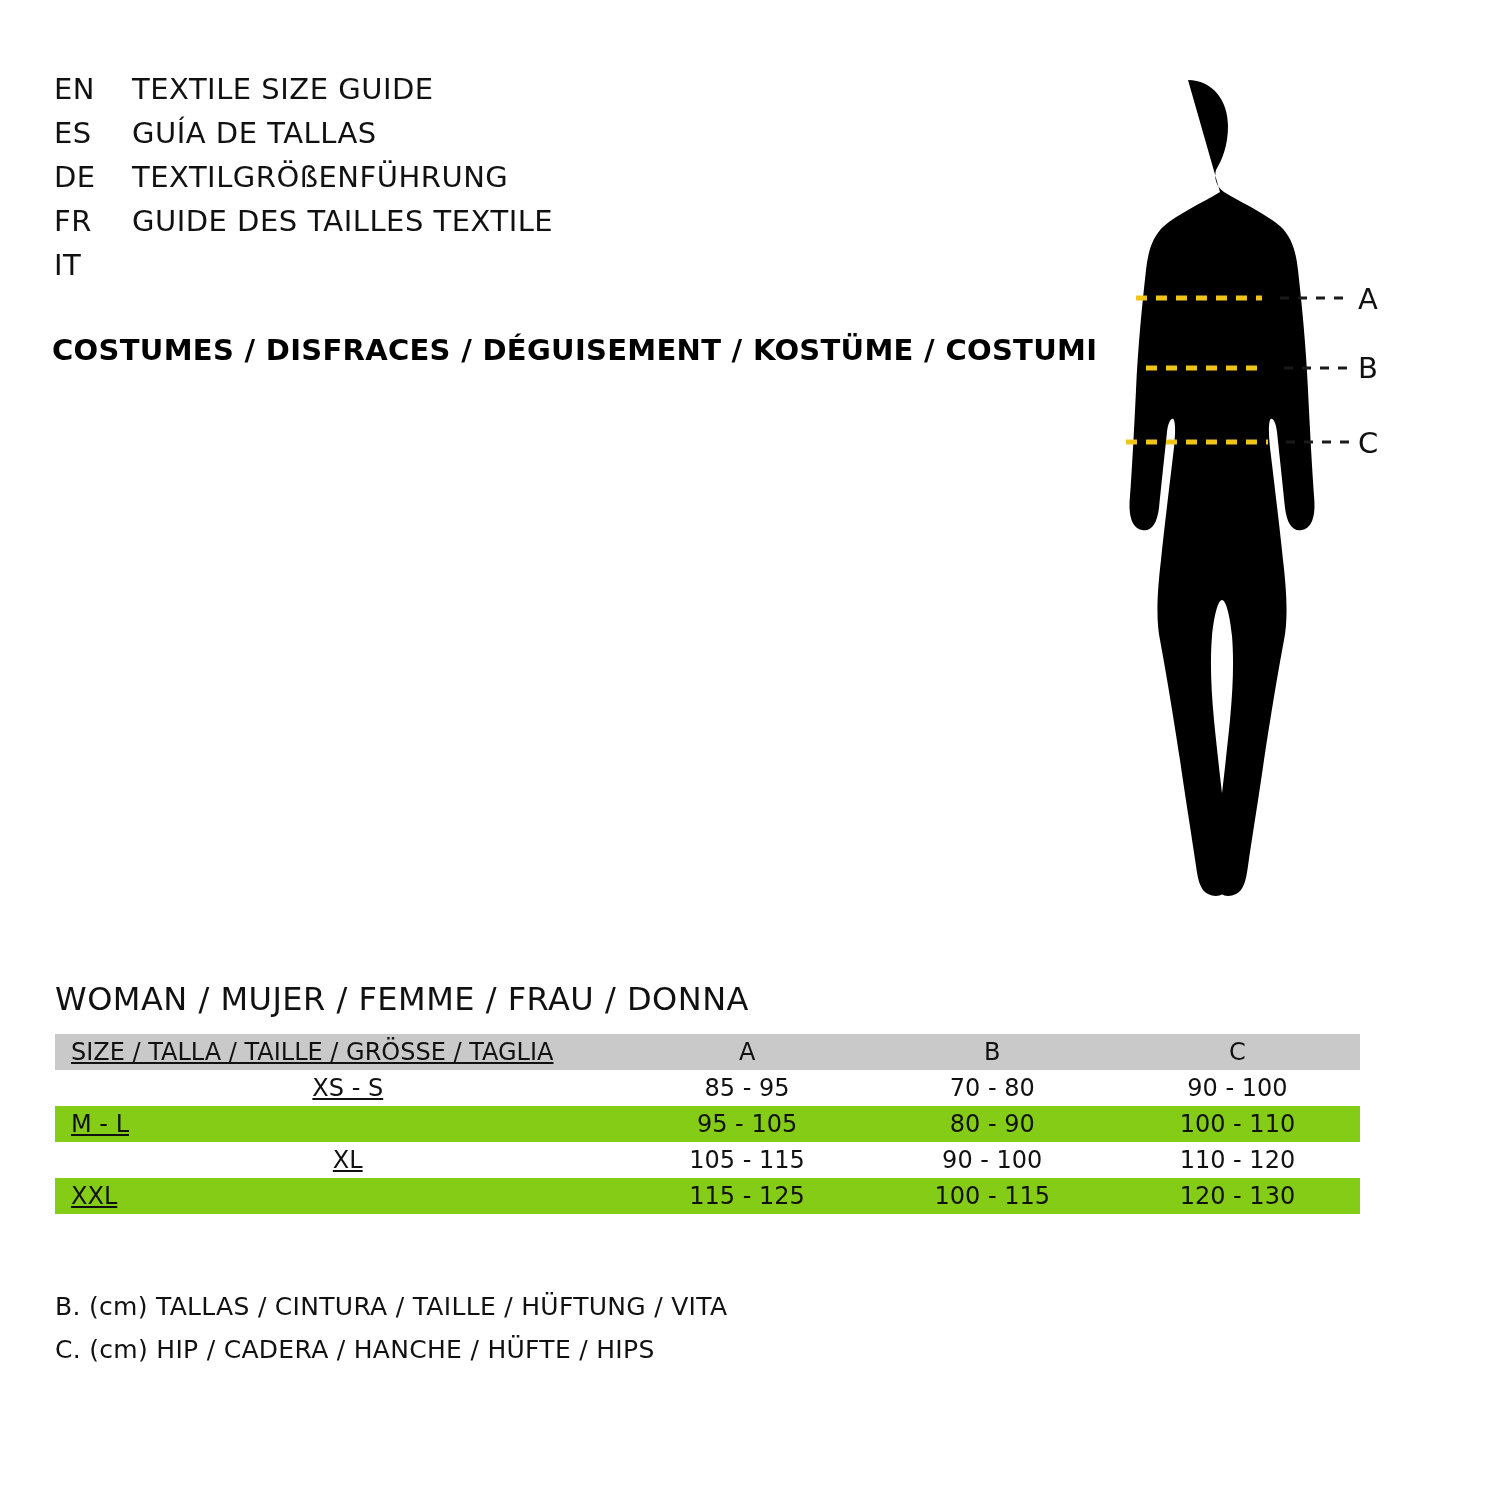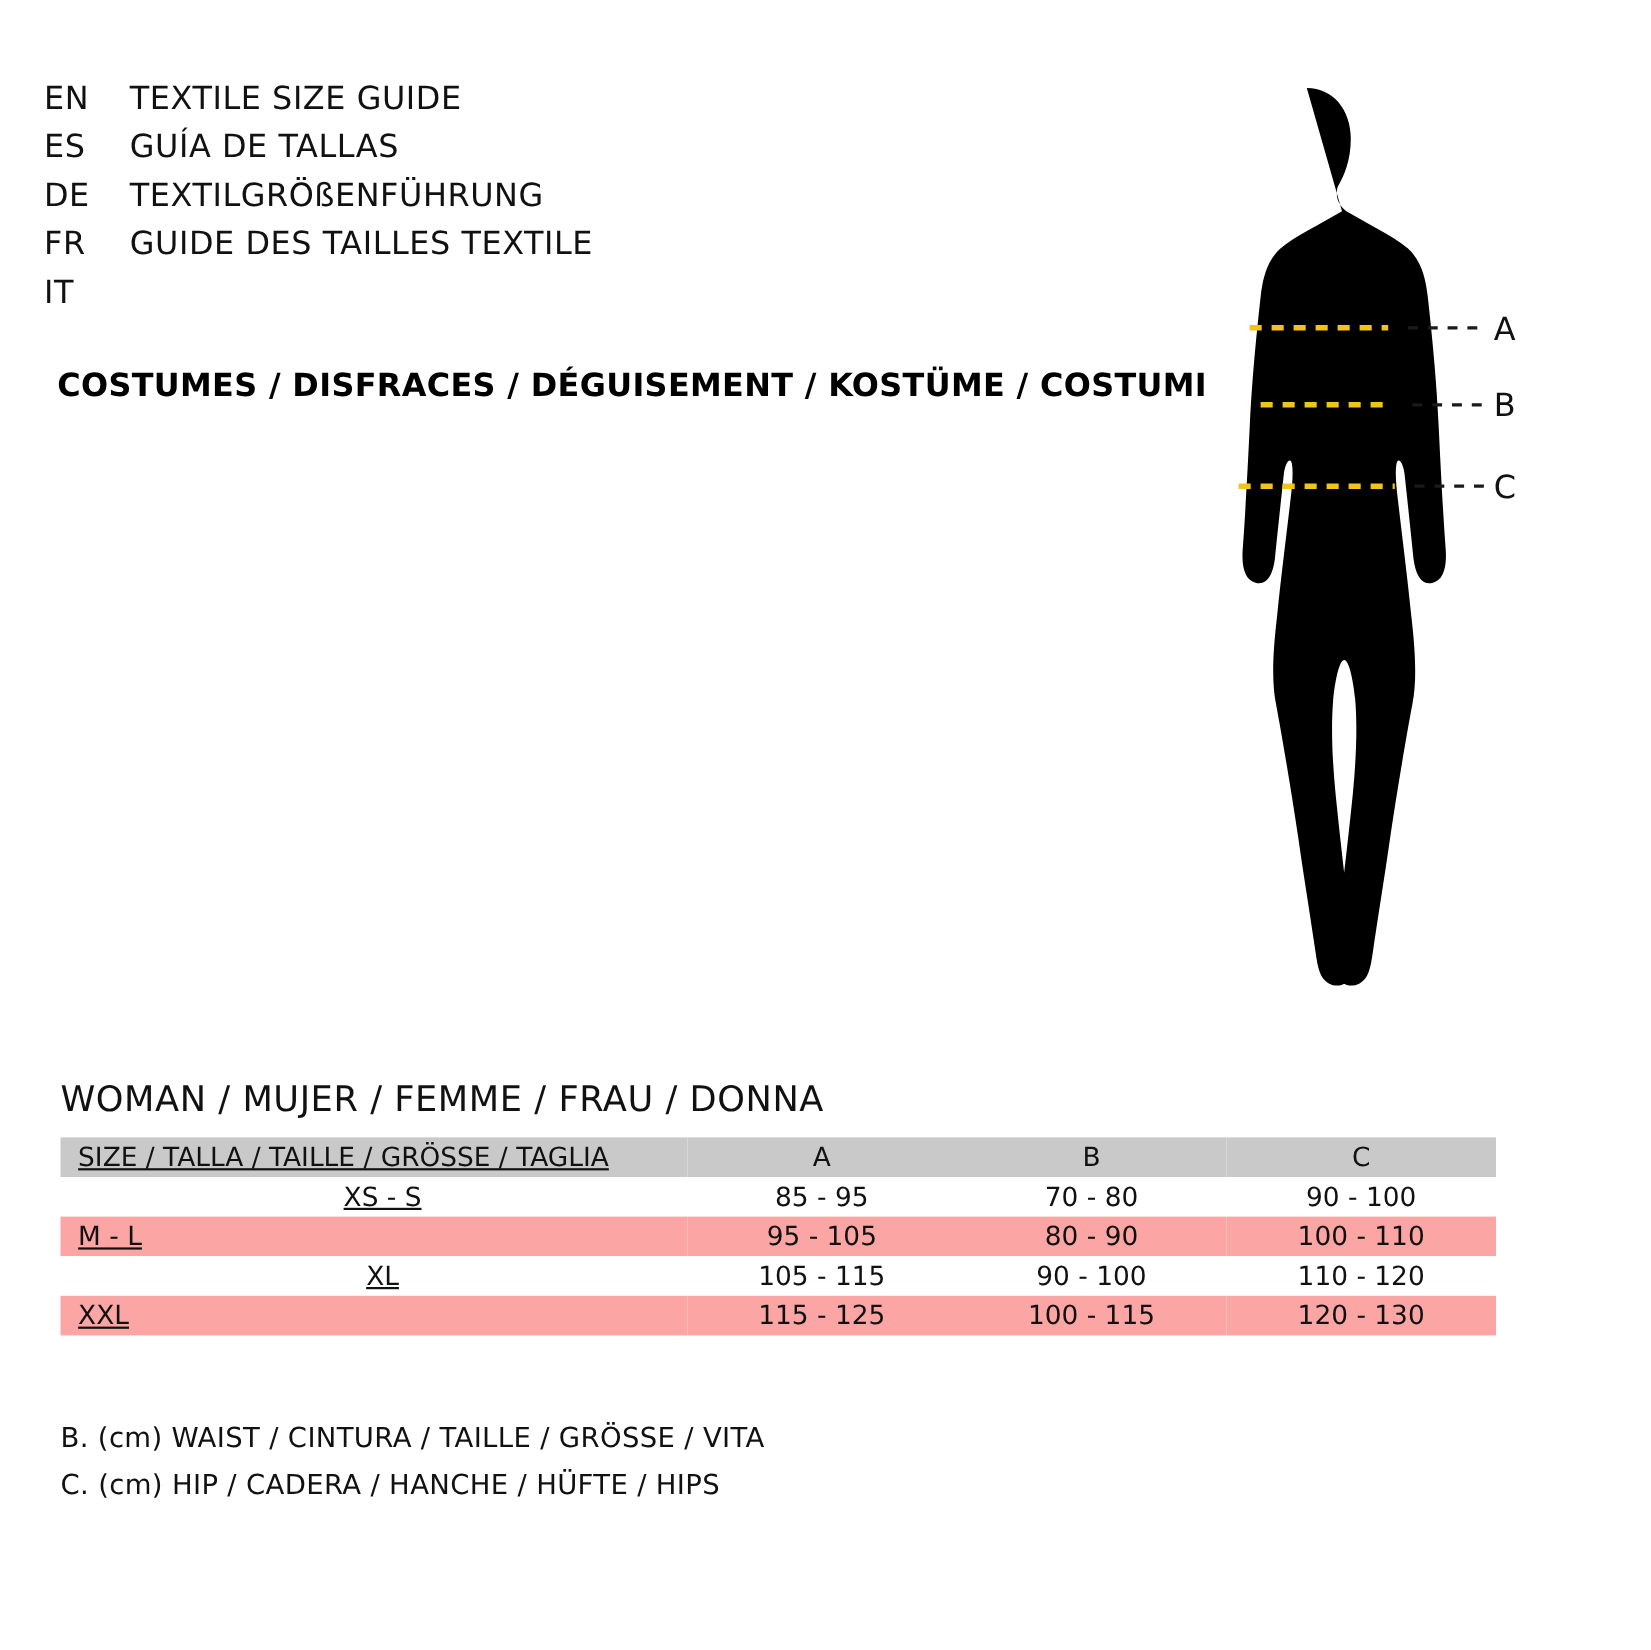--- a/index.html
+++ b/index.html
@@ -12,21 +12,21 @@
     height: 1500px;
     position: relative;
     font-family: "DejaVu Sans", sans-serif;
     color: #1a1a1a;
     overflow: hidden;
   }
 
   
   .lang-block {
     position: absolute;
-    left: 40px;
+    left: 54px;
     top: 72px;
     width: 980px;
   }
   .lang-row {
     display: flex;
     align-items: baseline;
     height: 44px;
     font-size: 29px;
     letter-spacing: 0.5px;
     color: #111111;
@@ -107,21 +107,21 @@
   table.size-table .col-size {
     text-align: left;
     padding-left: 16px;
     width: 560px;
     text-decoration: underline;
   }
   table.size-table .col-m {
     width: 248px;
   }
   table.size-table tr.row-alt td {
-    background: #fca5a5;
+    background: #84cc16;
   }
   table.size-table tr.row-plain td {
     background: #ffffff;
     text-align: center;
   }
 
   
   .legend {
     position: absolute;
     left: 55px;
@@ -260,15 +260,15 @@
     <tr class="row-alt">
       <td class="col-size">XXL</td>
       <td class="col-m">115 - 125</td>
       <td class="col-m">100 - 115</td>
       <td class="col-m">120 - 130</td>
     </tr>
   </tbody>
 </table>
 
 <div class="legend">
-  <div>B. (cm) WAIST / CINTURA / TAILLE / GRÖSSE / VITA</div>
+  <div>B. (cm) TALLAS / CINTURA / TAILLE / HÜFTUNG / VITA</div>
   <div>C. (cm) HIP / CADERA / HANCHE / HÜFTE / HIPS</div>
 </div>
 
 </body></html>

